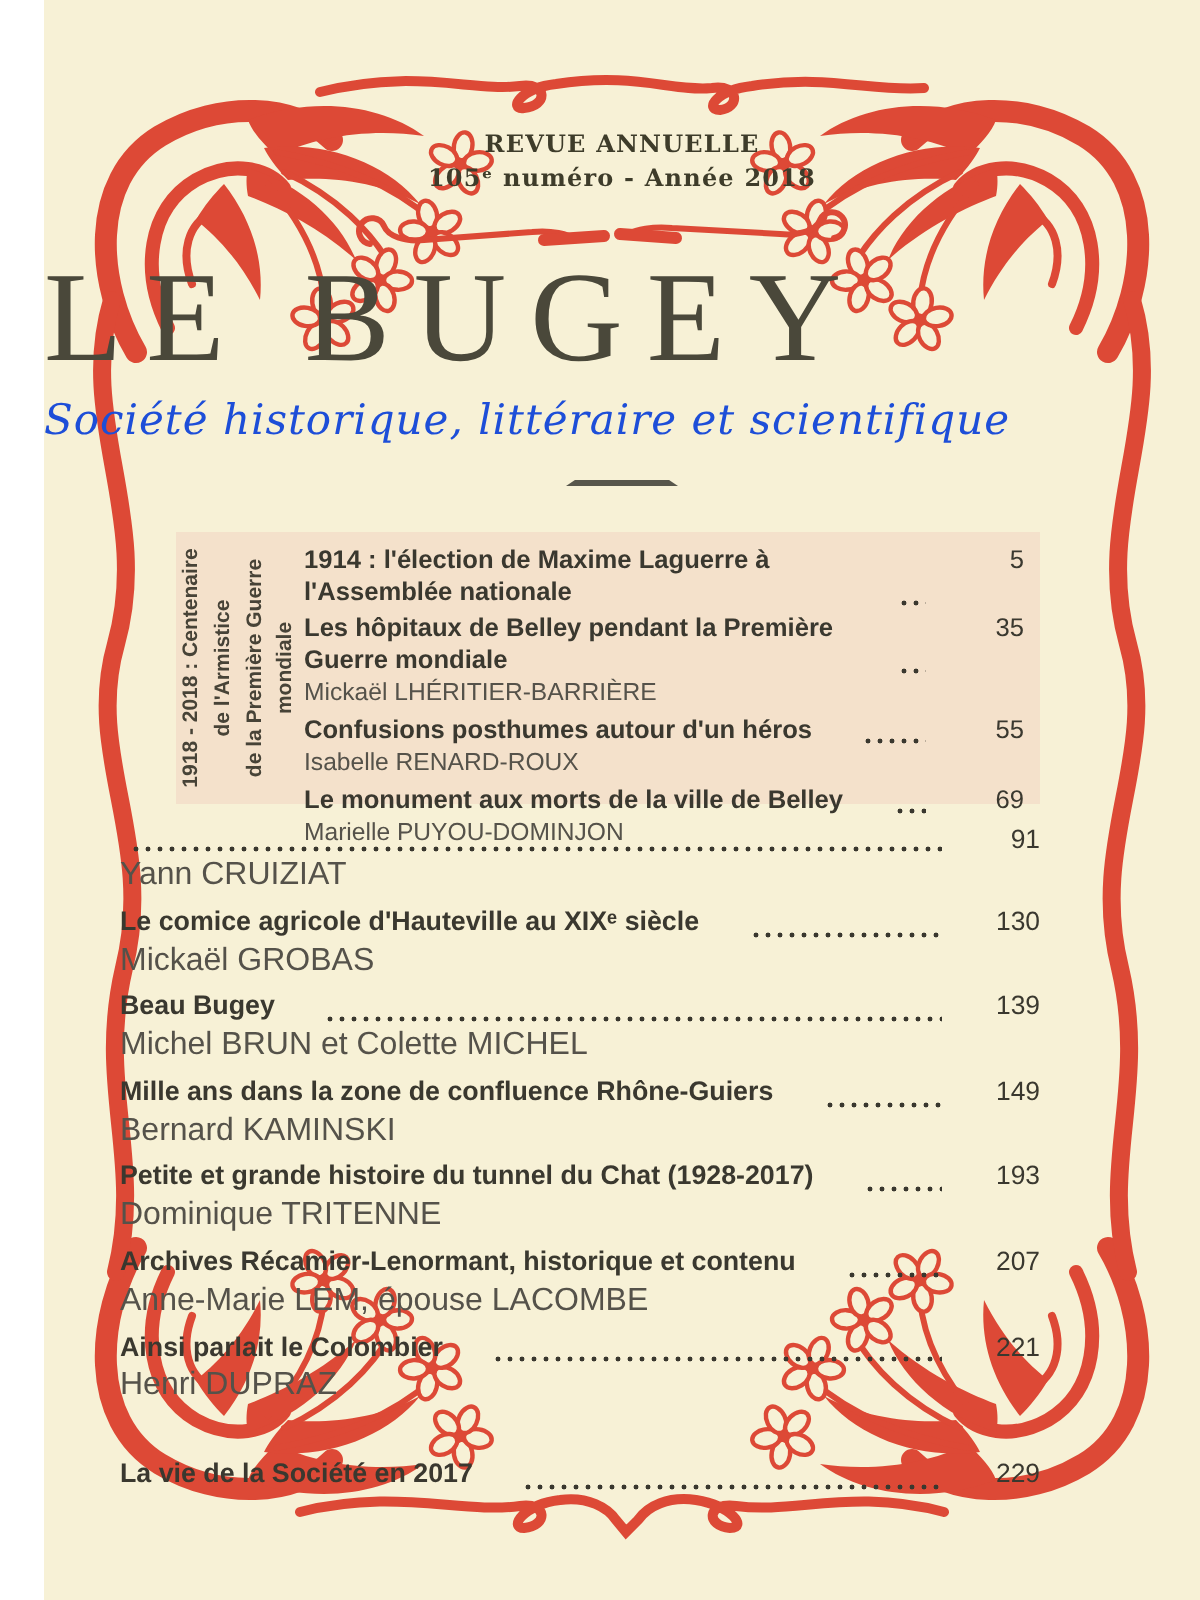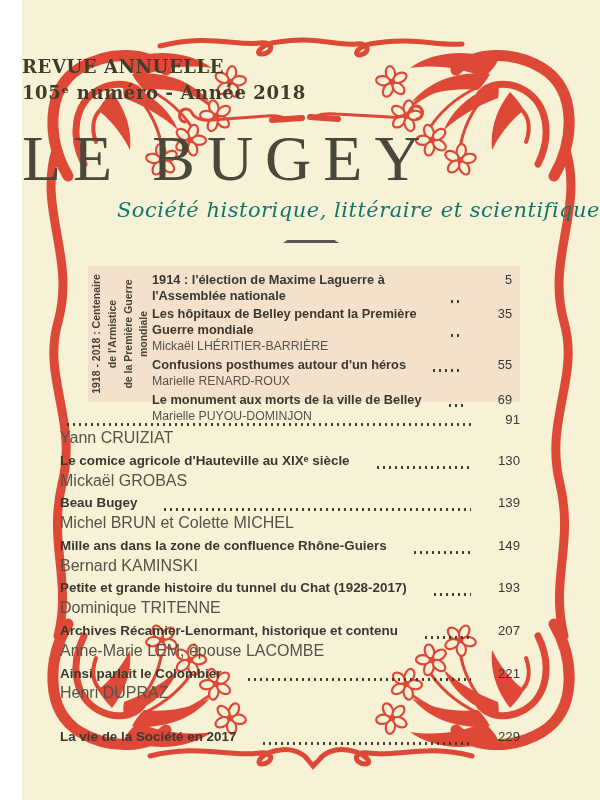--- a/index.html
+++ b/index.html
@@ -14,29 +14,29 @@
   *{margin:0;padding:0;box-sizing:border-box;}
   html,body{width:600px;height:800px;}
   body{background:#ffffff;font-family:"Liberation Sans",sans-serif;position:relative;overflow:hidden;}
   .cover{position:absolute;left:22px;top:0;width:578px;height:800px;background:var(--background);}
   .frame-svg{position:absolute;left:0;top:0;width:578px;height:800px;pointer-events:none;}
   .rs{stroke:var(--frame-red);fill:none;stroke-linecap:round;}
   .rf{fill:var(--frame-red);stroke:none;}
   .petal{fill:var(--background);stroke:var(--frame-red);stroke-width:2.2px;}
   .fl-center{fill:var(--frame-red);}
 
-  .masthead{position:absolute;top:54px;left:0;width:100%;text-align:left;
-    font-family:"DejaVu Serif","Liberation Serif",serif;font-weight:bold;font-size:18px;
+  .masthead{position:absolute;top:64px;left:0;width:100%;text-align:center;
+    font-family:"DejaVu Serif","Liberation Serif",serif;font-weight:bold;font-size:12px;
     color:var(--masthead-ink);letter-spacing:0.6px;line-height:1.45;}
   .page-title{position:absolute;top:122px;left:0;width:100%;
     font-family:"Liberation Serif","DejaVu Serif",serif;font-weight:normal;font-size:64px;
     letter-spacing:12px;color:var(--title-ink);}
-  .subtitle{position:absolute;top:198px;left:0;width:100%;text-align:right;
+  .subtitle{position:absolute;top:198px;left:0;width:100%;text-align:left;
     font-family:"DejaVu Serif","Liberation Serif",serif;font-style:italic;font-size:21px;
-    color:#0f766e;letter-spacing:0.5px;}
+    color:#1d4ed8;letter-spacing:0.5px;}
   .title-rule{position:absolute;top:240px;left:50%;transform:translateX(-50%);
     width:56px;height:3px;background:#57564b;
     clip-path:polygon(0 100%,8% 0,92% 0,100% 100%);}
 
   .dossier{position:absolute;left:66px;top:266px;width:432px;height:136px;
     background:var(--panel-pink);}
   .vlabel-wrap{position:absolute;left:0;top:0;width:64px;height:100%;}
   .vlabel{position:absolute;top:50%;left:50%;transform:translate(-50%,-50%) rotate(-90deg);
     white-space:nowrap;text-align:center;font-weight:bold;font-size:10.5px;line-height:1.5;
     color:#474337;}
@@ -146,21 +146,21 @@
           <span class="toc-page">35</span>
         </div>
         <div class="toc-author">Mickaël LHÉRITIER-BARRIÈRE</div>
       </div>
       <div class="toc-row">
         <div class="toc-line">
           <span class="toc-title">Confusions posthumes autour d'un héros</span>
           <span class="leader"></span>
           <span class="toc-page">55</span>
         </div>
-        <div class="toc-author">Marielle RENARD-ROUX</div>
+        <div class="toc-author">Isabelle RENARD-ROUX</div>
       </div>
       <div class="toc-row">
         <div class="toc-line">
           <span class="toc-title">Le monument aux morts de la ville de Belley</span>
           <span class="leader"></span>
           <span class="toc-page">69</span>
         </div>
         <div class="toc-author">Marielle PUYOU-DOMINJON</div>
       </div>
     </div>

